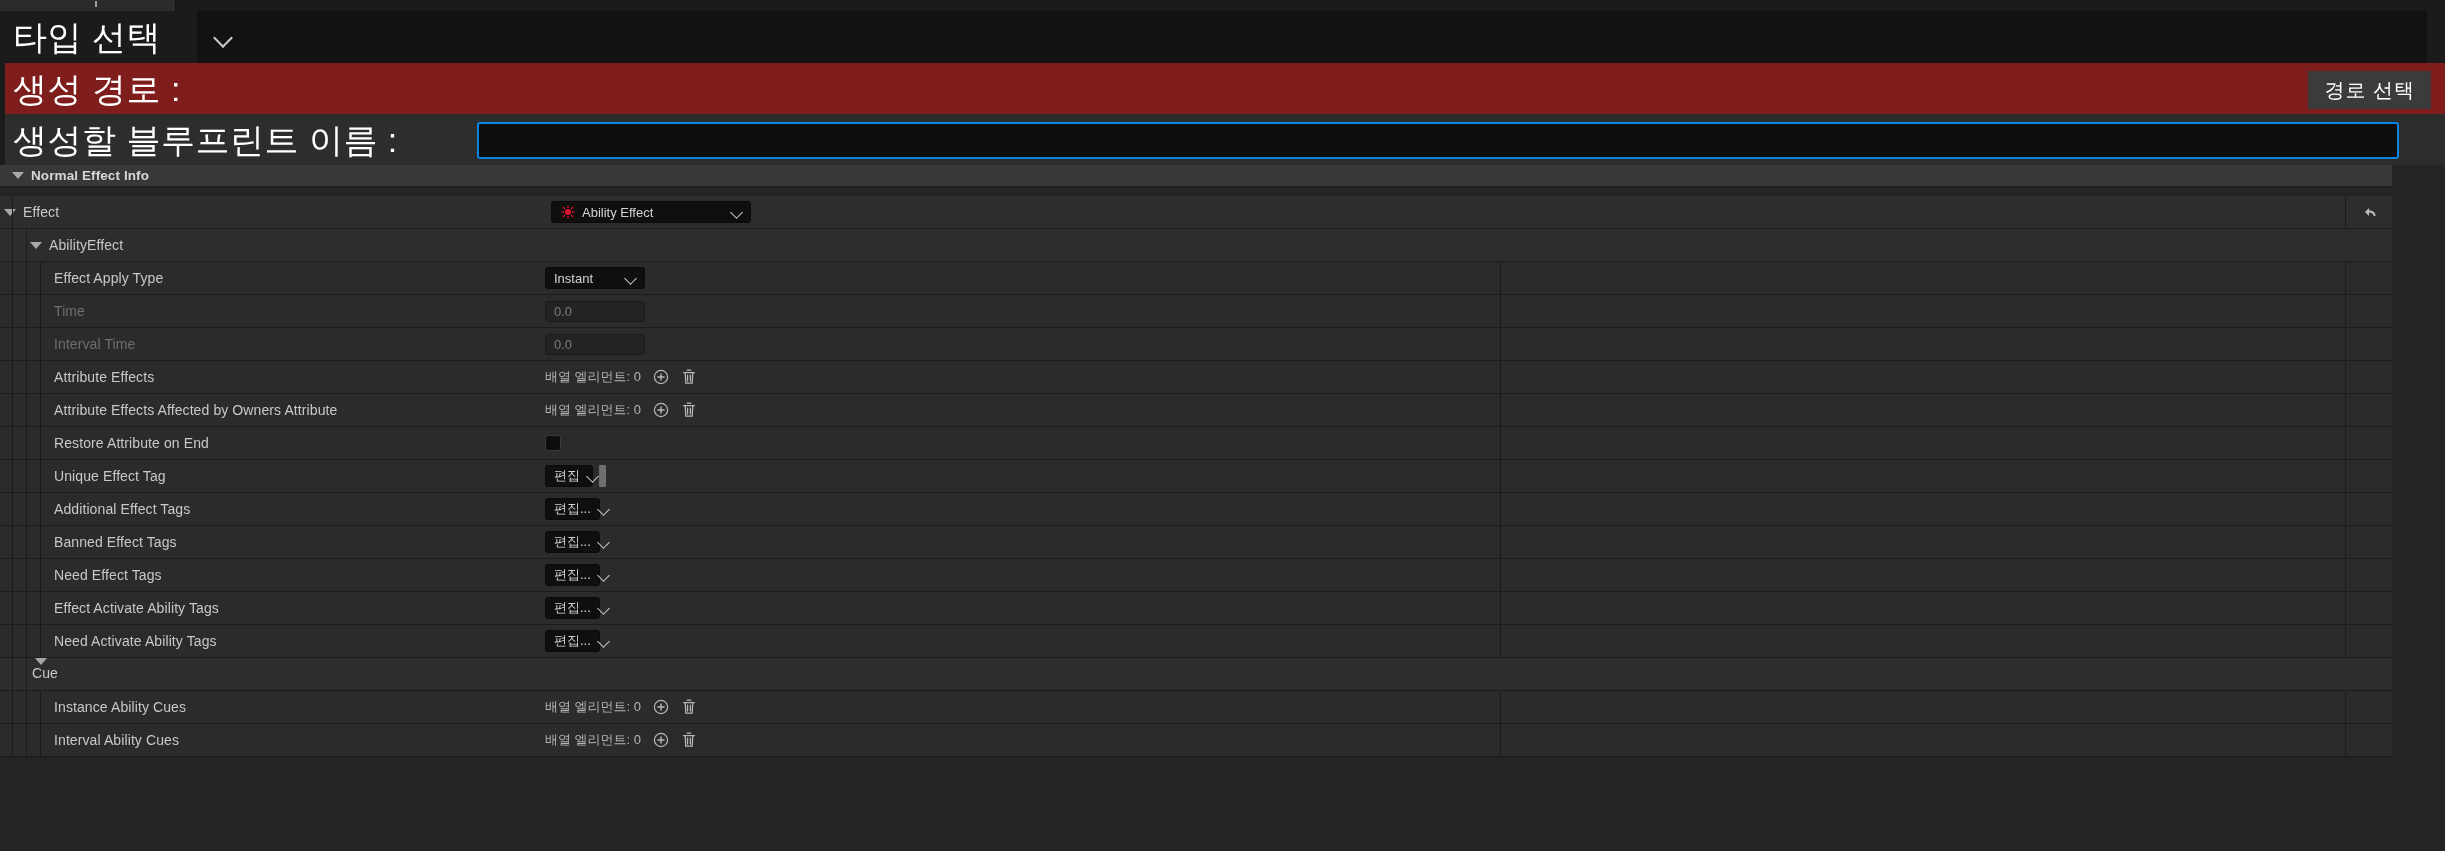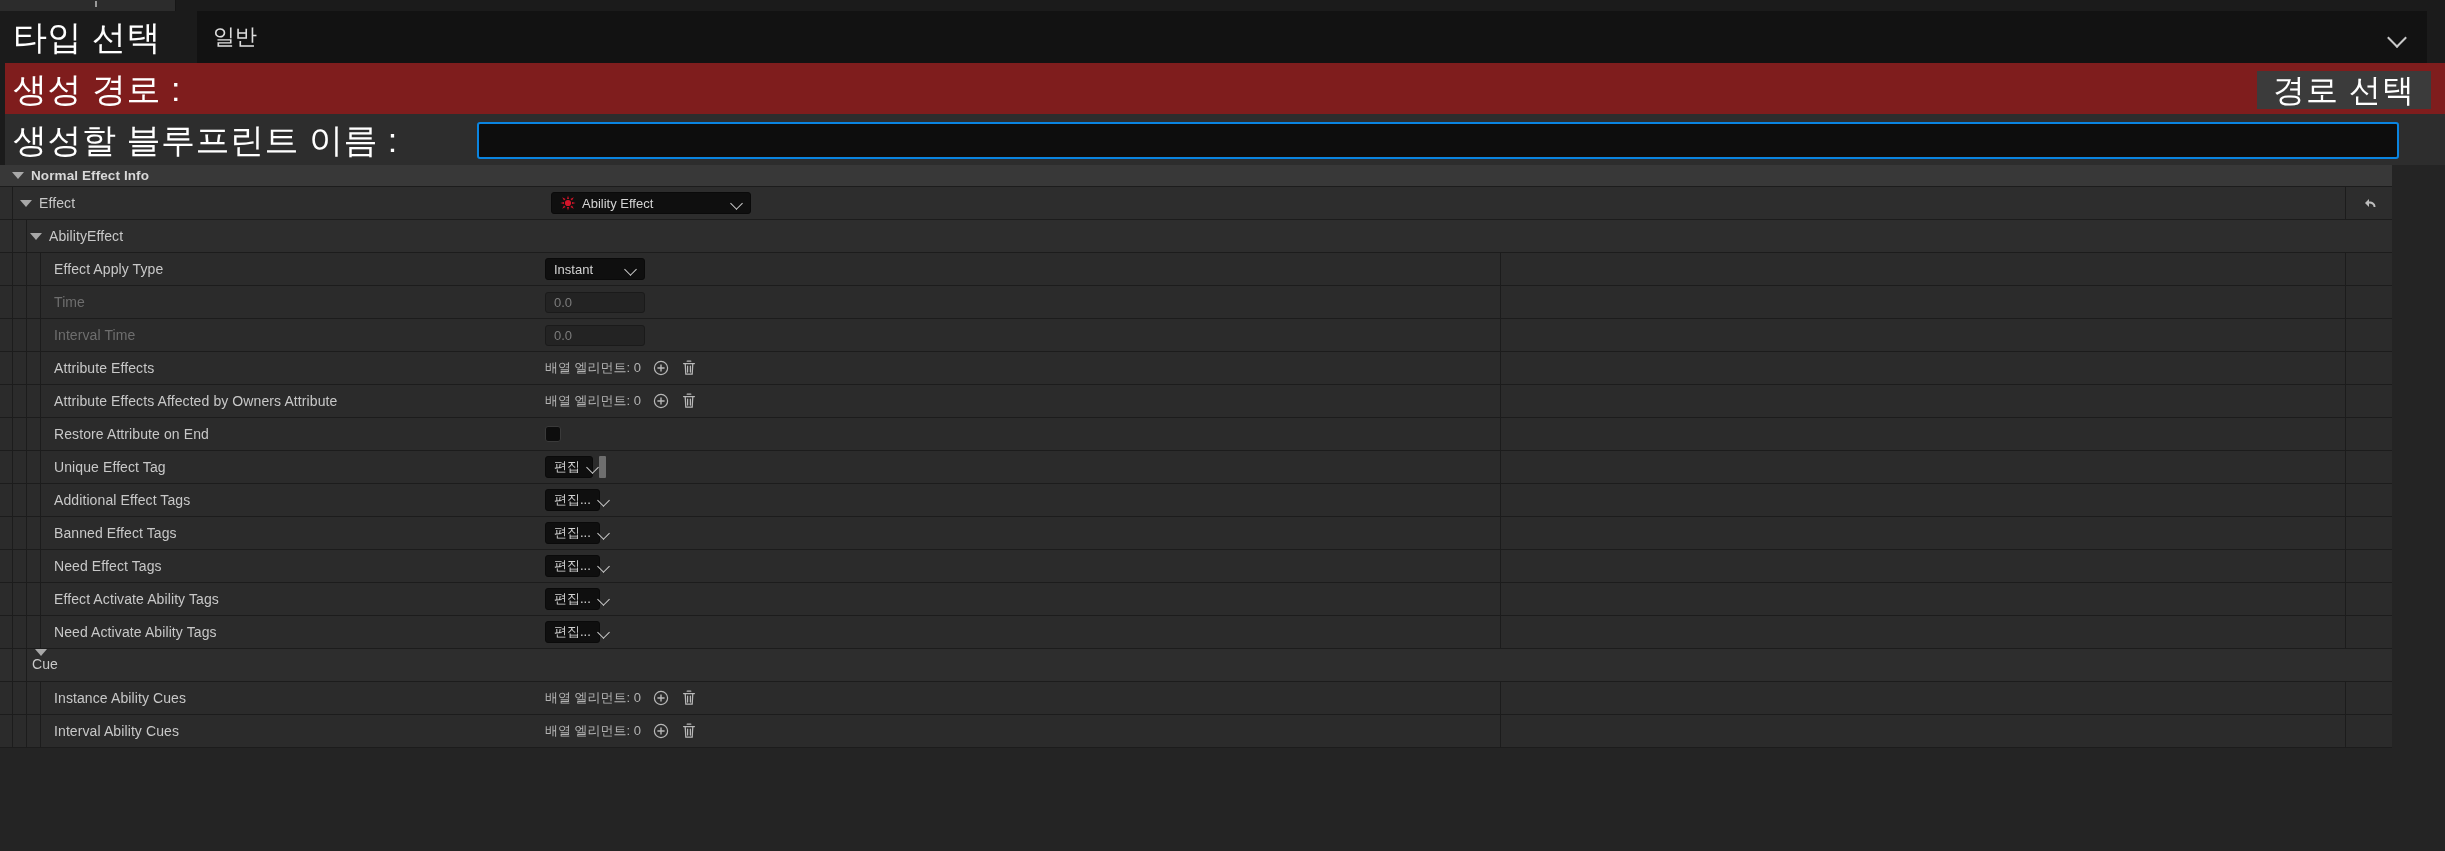--- a/index.html
+++ b/index.html
@@ -101,21 +101,21 @@
   }
 
   
   .path-button {
     position: absolute;
     right: 19px; top: 8px;
     height: 38px;
     padding: 0 16px;
     background: #3b3b3b;
     color: #ffffff;
-    font-size: 32px;
+    font-size: 20px;
     line-height: 38px;
     white-space: nowrap;
     cursor: pointer;
     border: none;
     font-family: inherit;
     letter-spacing: 1px;
   }
 
   
   .bp-input {
@@ -319,21 +319,20 @@
     <div class="top-tab">
       <div class="top-tab-mark"></div>
     </div>
   </div>
 
   <div class="header">
 
     <div class="hrow hrow-1">
       <div class="hlabel">타입 선택</div>
       <div class="type-combo">
-        <span class="type-combo-value">일반</span>
         <span class="chev"></span>
       </div>
     </div>
 
     <div class="hrow hrow-2">
       <div class="hlabel">생성 경로 :</div>
       <button class="path-button">경로 선택</button>
     </div>
 
     <div class="hrow hrow-3">
@@ -344,21 +343,21 @@
 
   <div class="detail-panel">
 
     <div class="row cat-top" style="padding-left:12px;">
       <div class="name-cell">
         <span class="tri"></span>
         <span class="row-label bold">Normal Effect Info</span>
       </div>
     </div>
 
-    <div class="row cat" style="padding-left:16px;">
+    <div class="row cat" style="padding-left:0;margin-top:9px;">
       <div class="guide g1"></div>
       <div class="name-cell" style="padding-left:4px;">
         <span class="tri"></span>
         <span class="row-label">Effect</span>
       </div>
       <div class="value-cell" style="left:551px;">
         <div class="combo combo-effect">
           <svg class="effect-icon" viewBox="0 0 16 16">
             <g fill="#d4152a">
               <circle cx="8" cy="8" r="3.1"></circle>

